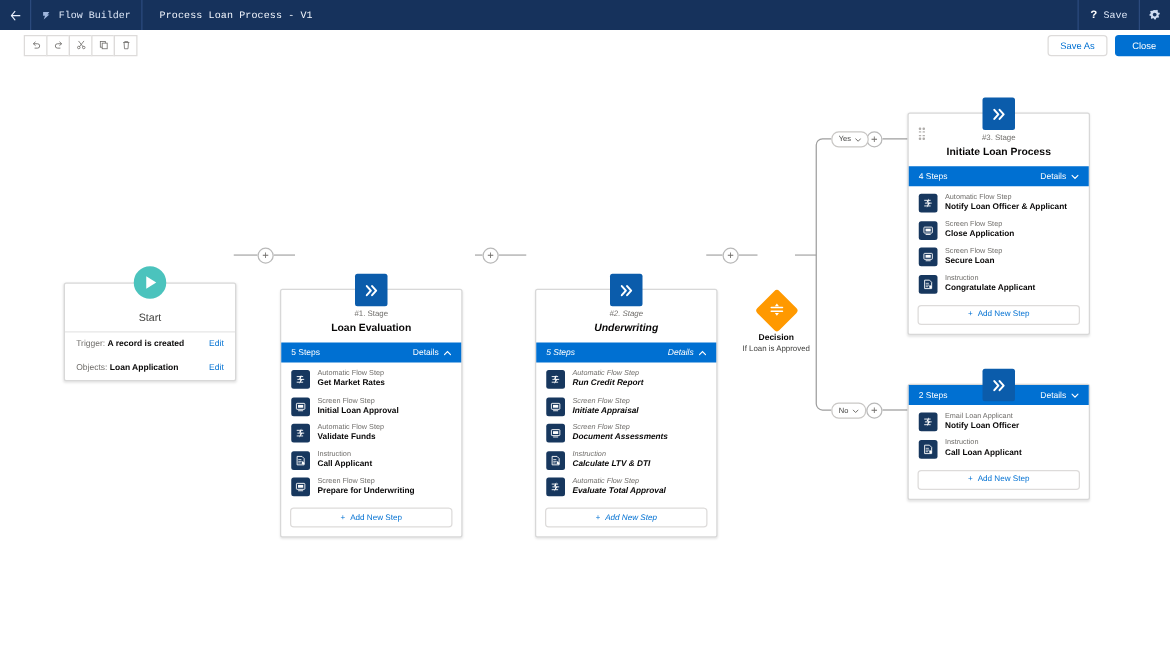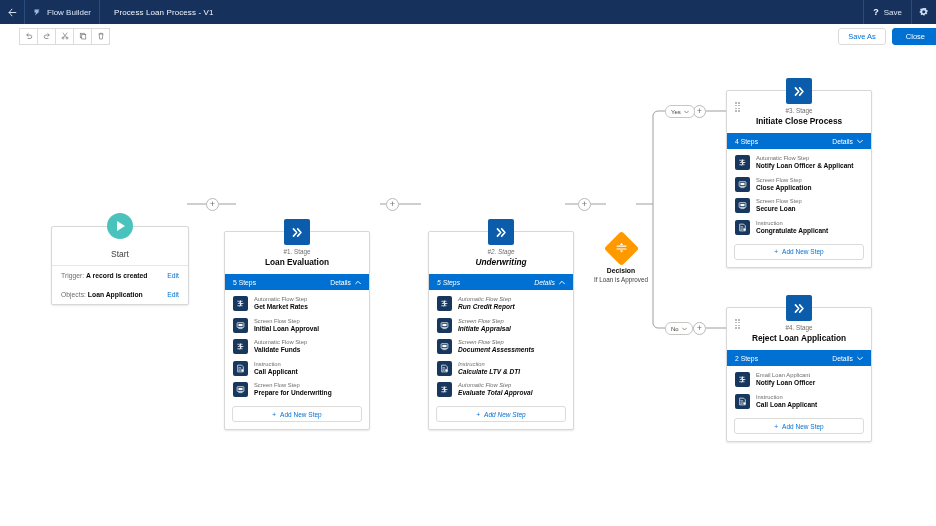--- a/index.html
+++ b/index.html
@@ -10,21 +10,21 @@
     -webkit-font-smoothing:antialiased;
   }
   .app{position:relative;width:936px;height:526px;}
 
   
   .topbar{
     position:absolute;left:0;top:0;width:936px;height:24px;
     background:#16325c;display:flex;align-items:stretch;
   }
   .tb-cell{display:flex;align-items:center;justify-content:center;
-    border-right:1px solid #2b4a7d;padding:0 8px;color:#fff;font-size:8px;}
+    border-right:1px solid #2b4a7d;padding:0 8px;color:#fff;font-size:8px;font-family:Liberation Mono, monospace;}
   .tb-back{width:24px;padding:0;font-size:11px;color:#e8eefc;cursor:pointer;}
   .tb-flowbuilder{gap:6px;color:#dce6f7;font-size:8px;}
   .tb-title{border-right:none;padding-left:14px;color:#f2f6fd;font-size:8px;letter-spacing:.1px;}
   .tb-spacer{flex:1;}
   .tb-right{display:flex;align-items:stretch;}
   .tb-help{gap:5px;border-left:1px solid #2b4a7d;border-right:1px solid #2b4a7d;padding:0 9px;color:#dce6f7;font-size:8px;}
   .tb-qmark{font-weight:bold;font-size:9px;color:#fff;}
   .tb-gear{width:24px;padding:0;border-right:none;border-left:none;}
 
   
@@ -505,21 +505,21 @@
             <i></i>
             <i></i>
             <i></i>
             <i></i>
             <i></i>
             <i></i>
             <i></i>
             <i></i>
           </div>
           <div class="stage-num">#3. Stage</div>
-          <div class="stage-name">Initiate Close Process</div>
+          <div class="stage-name">Initiate Loan Process</div>
         </div>
         <div class="stage-bar">
           <span>4 Steps</span>
           <span class="det">
             <span>Details</span>
             <svg width="6" height="5" viewBox="0 0 10 6">
               <path d="M1 1 L5 5 L9 1" stroke="#ffffff" stroke-width="1.6" fill="none" stroke-linecap="round"></path>
             </svg>
           </span>
         </div>
@@ -588,34 +588,20 @@
           <span>+</span>
           <span>Add New Step</span>
         </div>
       </div>
     <div class="node stage" id="stage-3" style="left:726px;top:259px;">
         <div class="stage-badge">
           <svg width="13" height="13" viewBox="0 0 16 16">
             <path d="M3 3.5 L7 8 L3 12.5 M8.2 3.5 L12.2 8 L8.2 12.5" stroke="#fff" stroke-width="2" fill="none" stroke-linecap="round" stroke-linejoin="round"></path>
           </svg>
         </div>
-        <div class="stage-head">
-          <div class="drag-handle">
-            <i></i>
-            <i></i>
-            <i></i>
-            <i></i>
-            <i></i>
-            <i></i>
-            <i></i>
-            <i></i>
-          </div>
-          <div class="stage-num">#4. Stage</div>
-          <div class="stage-name">Reject Loan Application</div>
-        </div>
         <div class="stage-bar">
           <span>2 Steps</span>
           <span class="det">
             <span>Details</span>
             <svg width="6" height="5" viewBox="0 0 10 6">
               <path d="M1 1 L5 5 L9 1" stroke="#ffffff" stroke-width="1.6" fill="none" stroke-linecap="round"></path>
             </svg>
           </span>
         </div>
         <div class="steps">

